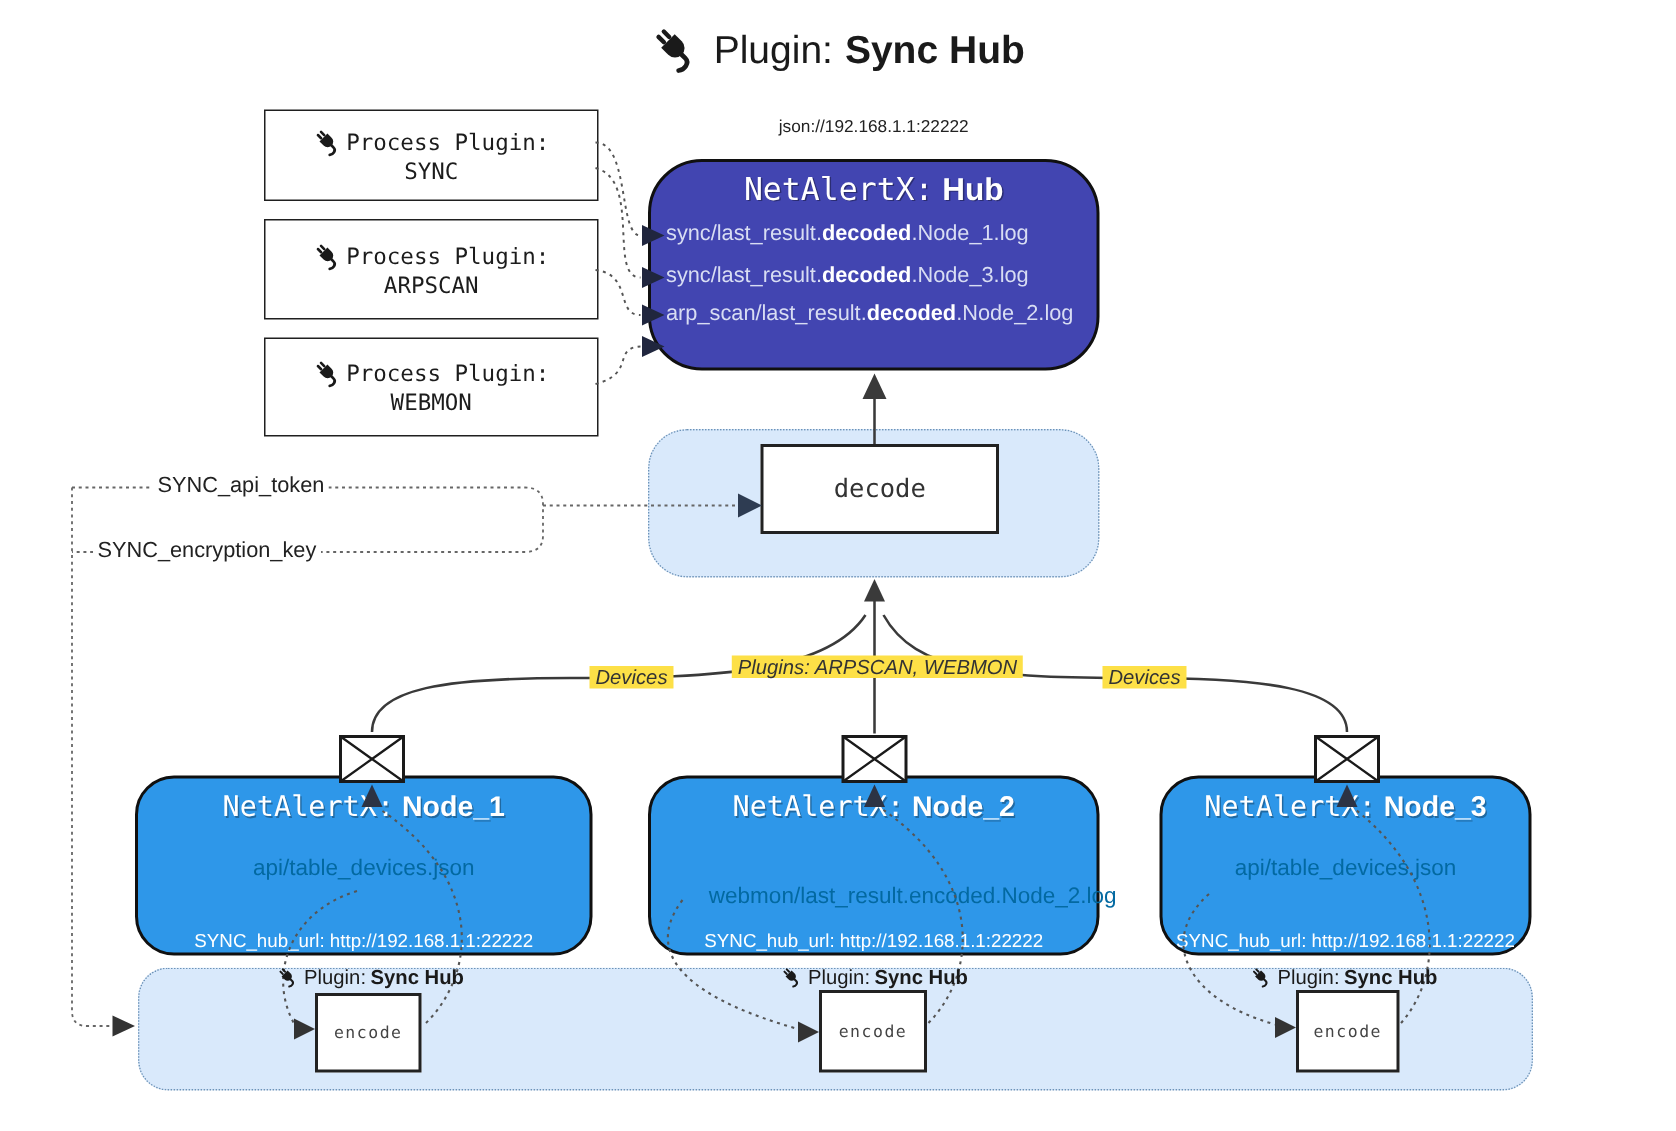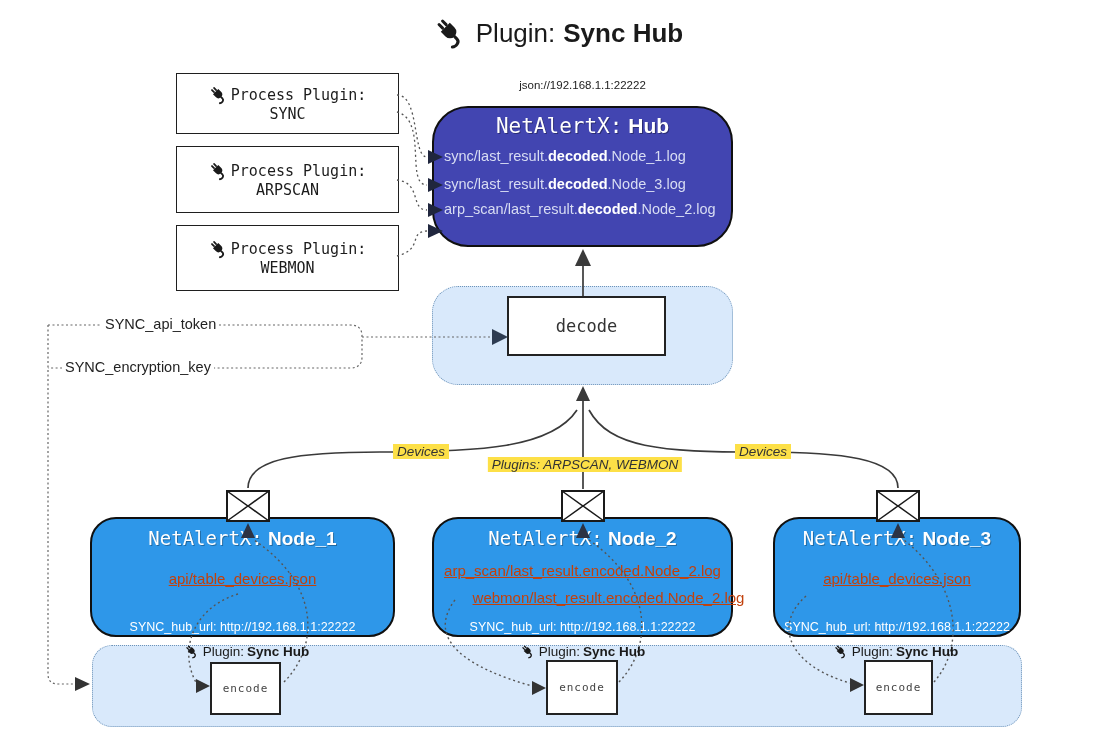--- a/index.html
+++ b/index.html
@@ -34,28 +34,28 @@
               font-size:17px;color:#333;z-index:2;}
   
   .keylabel{background:#fff;padding:0 3px;font-size:14.5px;color:#222;z-index:6;white-space:nowrap;}
   #key-token{left:102px;top:316px;}
   #key-enc{left:62px;top:359px;}
   
   .edgelabel{background:#fde047;padding:0 4px;font-size:13.5px;color:#333;z-index:6;white-space:nowrap;
              transform:translateX(-50%);font-style:italic;}
   #lbl-dev-l{left:421px;top:444px;}
   #lbl-dev-r{left:763px;top:444px;}
-  #lbl-plugins{left:585px;top:457px;}
+  #lbl-plugins{left:585px;top:437px;}
   
   .node{top:517px;height:120px;background:#2e97e9;border:2.5px solid #101010;border-radius:26px;
         box-sizing:border-box;z-index:1;}
   .node-title{font-size:19px;color:#fff;text-align:center;white-space:nowrap;z-index:2;
               text-shadow:1px 1px 0 rgba(0,0,0,.3);}
   .node-title b{font-family:"Liberation Sans",sans-serif;}
-  .nodefile{font-size:15px;color:#c2410c;text-align:center;white-space:nowrap;z-index:2;text-decoration:underline;}
+  .nodefile{font-size:15px;color:#0369a1;text-align:center;white-space:nowrap;z-index:2;}
   .nodeurl{font-size:12.5px;color:#fff;text-align:center;white-space:nowrap;z-index:2;}
   
   #band{left:92px;top:645px;width:930px;height:82px;background:#d9e9fb;
         border:1.6px dotted #6d93b8;border-radius:20px;box-sizing:border-box;z-index:1;}
   .bandlabel{top:644px;display:flex;align-items:center;gap:3px;font-size:13.5px;color:#1a1a1a;
              transform:translateX(-50%);z-index:6;white-space:nowrap;}
   .encbox{background:#fff;border:2px solid #222;box-sizing:border-box;display:flex;align-items:center;
           justify-content:center;font-size:11px;letter-spacing:1px;color:#444;z-index:2;}
   #overlay{position:absolute;left:0;top:0;z-index:5;pointer-events:none;}
 </style>
@@ -139,21 +139,20 @@
     <b>Node_1</b>
   </div>
   <div class="nodefile abs" style="left:90px;width:305px;top:570px;">api/table_devices.json</div>
   <div class="nodeurl abs" style="left:90px;width:305px;top:620px;">SYNC_hub_url: http://192.168.1.1:22222</div>
 
   <div class="node abs" style="left:432px;width:301px;"></div>
   <div class="node-title abs" style="left:432px;width:301px;top:527px;">
     <span class="mono">NetAlertX:</span>
     <b>Node_2</b>
   </div>
-  <div class="nodefile abs" style="left:432px;width:301px;top:562px;">arp_scan/last_result.encoded.Node_2.log</div>
   <div class="nodefile abs" style="left:432px;width:353px;top:589px;">webmon/last_result.encoded.Node_2.log</div>
   <div class="nodeurl abs" style="left:432px;width:301px;top:620px;">SYNC_hub_url: http://192.168.1.1:22222</div>
 
   <div class="node abs" style="left:773px;width:248px;"></div>
   <div class="node-title abs" style="left:773px;width:248px;top:527px;">
     <span class="mono">NetAlertX:</span>
     <b>Node_3</b>
   </div>
   <div class="nodefile abs" style="left:773px;width:248px;top:570px;">api/table_devices.json</div>
   <div class="nodeurl abs" style="left:773px;width:248px;top:620px;">SYNC_hub_url: http://192.168.1.1:22222</div>

